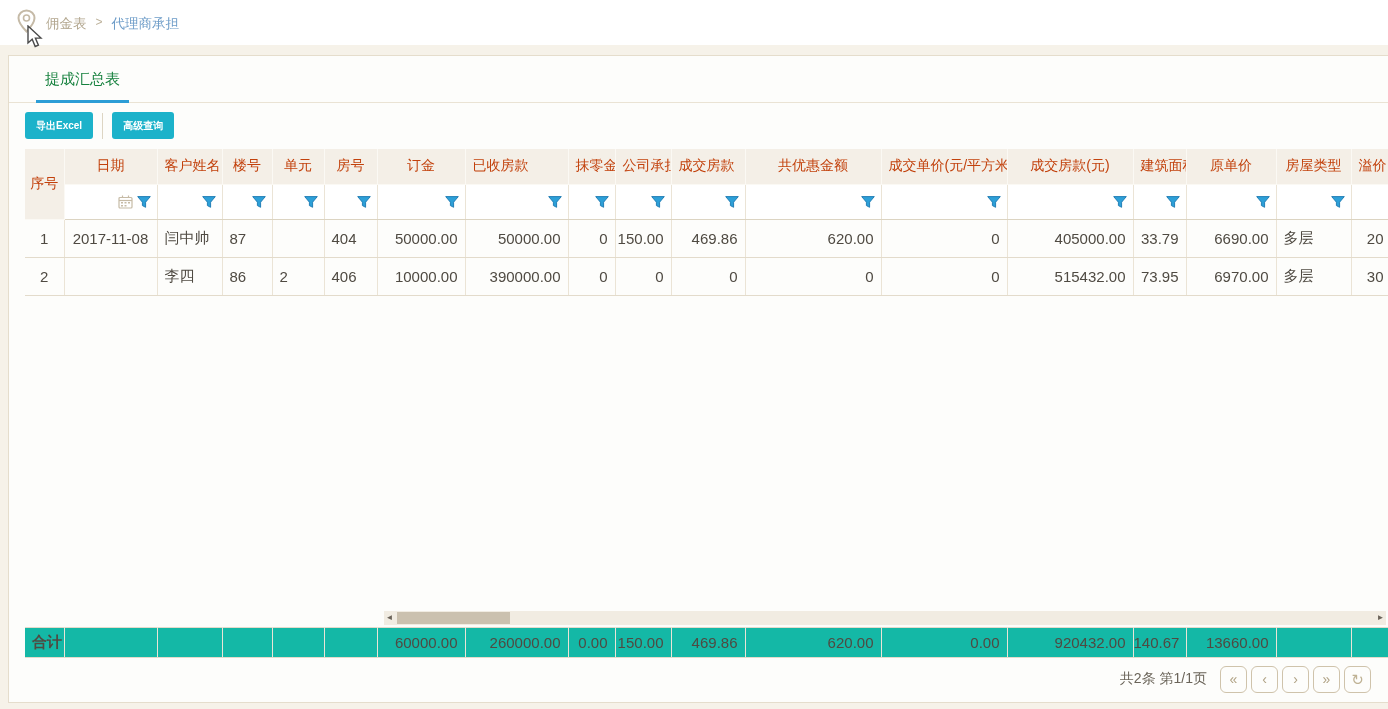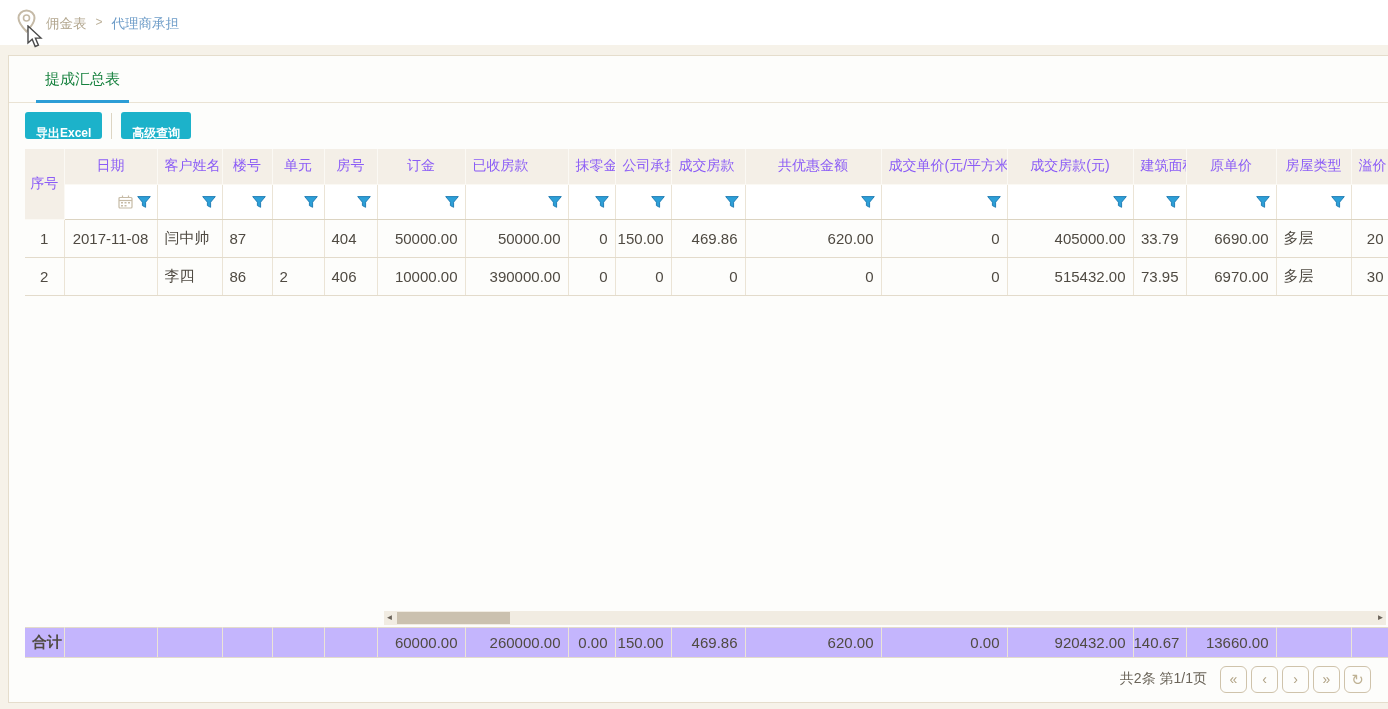--- a/index.html
+++ b/index.html
@@ -17,29 +17,29 @@
   .crumb-current { color:#6d9cc8; }
   .cursor { position:absolute; left:26px; top:25px; z-index:50; }
 
   
   .panel { position:absolute; left:8px; top:55px; width:1390px; height:648px;
            background:#fdfdfb; border:1px solid #e5ddcc; }
   .tabbar { height:47px; border-bottom:1px solid #eae3d4; padding-left:27px; display:flex; }
   .tab { font-size:15px; color:#15803d; padding:0 9px; line-height:45px; height:47px;
          border-bottom:3px solid #2c9dd6; cursor:pointer; }
   .toolbar { display:flex; align-items:center; height:45px; padding-left:16px; }
-  .btn { background:#1cb2ca; color:#fff; font-size:12px; font-weight:bold; height:27px;
-         line-height:27px; padding:8px 11px; border-radius:3px; border:none; cursor:pointer; }
+  .btn { background:#1cb2ca; color:#fff; font-size:10px; font-weight:bold; height:27px;
+         line-height:27px; padding:0 11px; border-radius:3px; border:none; cursor:pointer; }
   .btn-sep { width:1px; height:26px; background:#ddd5c3; margin:0 9px; }
 
   
   .table-wrap { position:absolute; top:93px; left:16px; width:1366px; overflow:hidden; }
   table.grid { border-collapse:collapse; table-layout:fixed; width:1366px; }
   .grid th, .grid td { overflow:hidden; white-space:nowrap; }
-  .hcell { background:#f4efe7; color:#8b5cf6; font-size:14px; font-weight:normal;
+  .hcell { background:#f4efe7; color:#c2410c; font-size:14px; font-weight:normal;
            height:35px; border-right:1px solid #fbf9f4; border-bottom:1px solid #fbf9f4; }
   .hcell.seq { border-bottom:1px solid #fbf9f4; }
   .fcell { background:#ffffff; height:35px; border-right:1px solid #ebe4d6;
            border-bottom:1px solid #dcd4c2; border-top:1px solid #f1ebdf;
            text-align:right; padding-right:6px; vertical-align:middle; }
   .fcell svg { vertical-align:middle; margin-left:4px; cursor:pointer; }
   .dcell { background:#fdfdfb; height:38px; font-size:15px; color:#4f4a42;
            border-right:1px solid #ebe4d6; border-bottom:1px solid #e3dbcb; }
   .al-center { text-align:center; }
   .al-left   { text-align:left;  padding-left:7px; }
@@ -49,21 +49,21 @@
   
   .hscroll { position:absolute; left:375px; top:555px; width:1002px; height:14px;
              background:#f1ece2; display:flex; align-items:center; }
   .hs-arrow { width:11px; color:#6b645a; font-size:8px; text-align:center; cursor:pointer; line-height:14px; }
   .hs-arrow.right { position:absolute; right:0; }
   .hs-thumb { position:absolute; left:13px; width:113px; height:12px; top:1px;
               background:#cbc1af; cursor:pointer; }
 
   
   .total-wrap { position:absolute; top:571px; left:16px; width:1366px; overflow:hidden; }
-  .tcell { background:#c4b5fd; height:30px; font-size:15px; color:#4f4a42;
+  .tcell { background:#14b8a6; height:30px; font-size:15px; color:#4f4a42;
            border-right:1px solid #ebe4d6; border-top:1px solid #e3dbcb;
            border-bottom:1px solid #e3dbcb; overflow:hidden; white-space:nowrap; }
   .tcell.bold { font-weight:bold; }
 
   
   .pager { position:absolute; top:606px; right:26px; height:34px;
            display:flex; align-items:center; gap:4px; }
   .pager-text { color:#6a6459; font-size:14px; margin-right:9px; }
   .pbtn { width:27px; height:27px; border:1px solid #cfc3ab; border-radius:6px;
           background:#fdfdfb; color:#b0a284; font-size:14px; line-height:25px;

